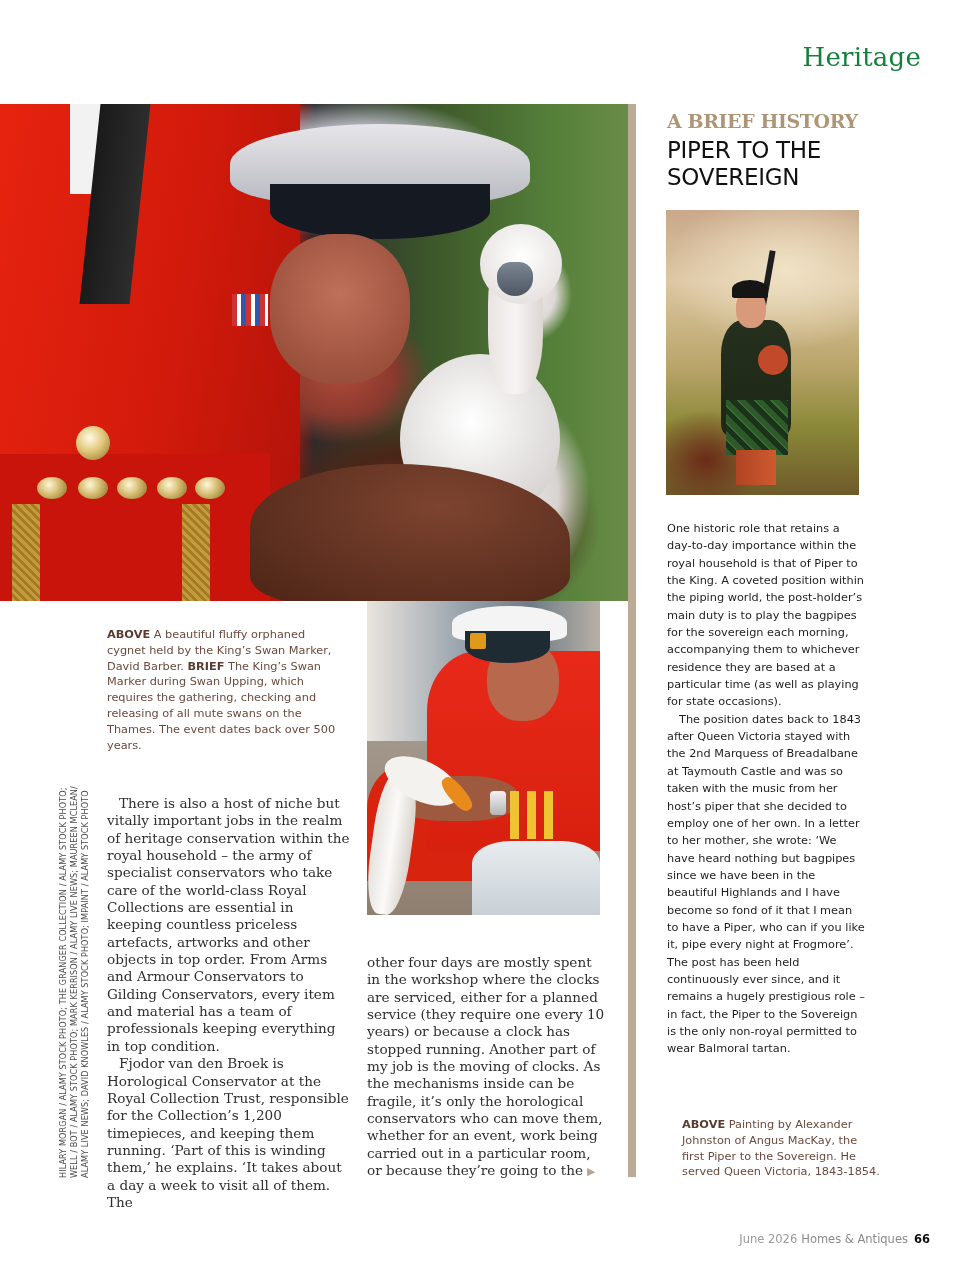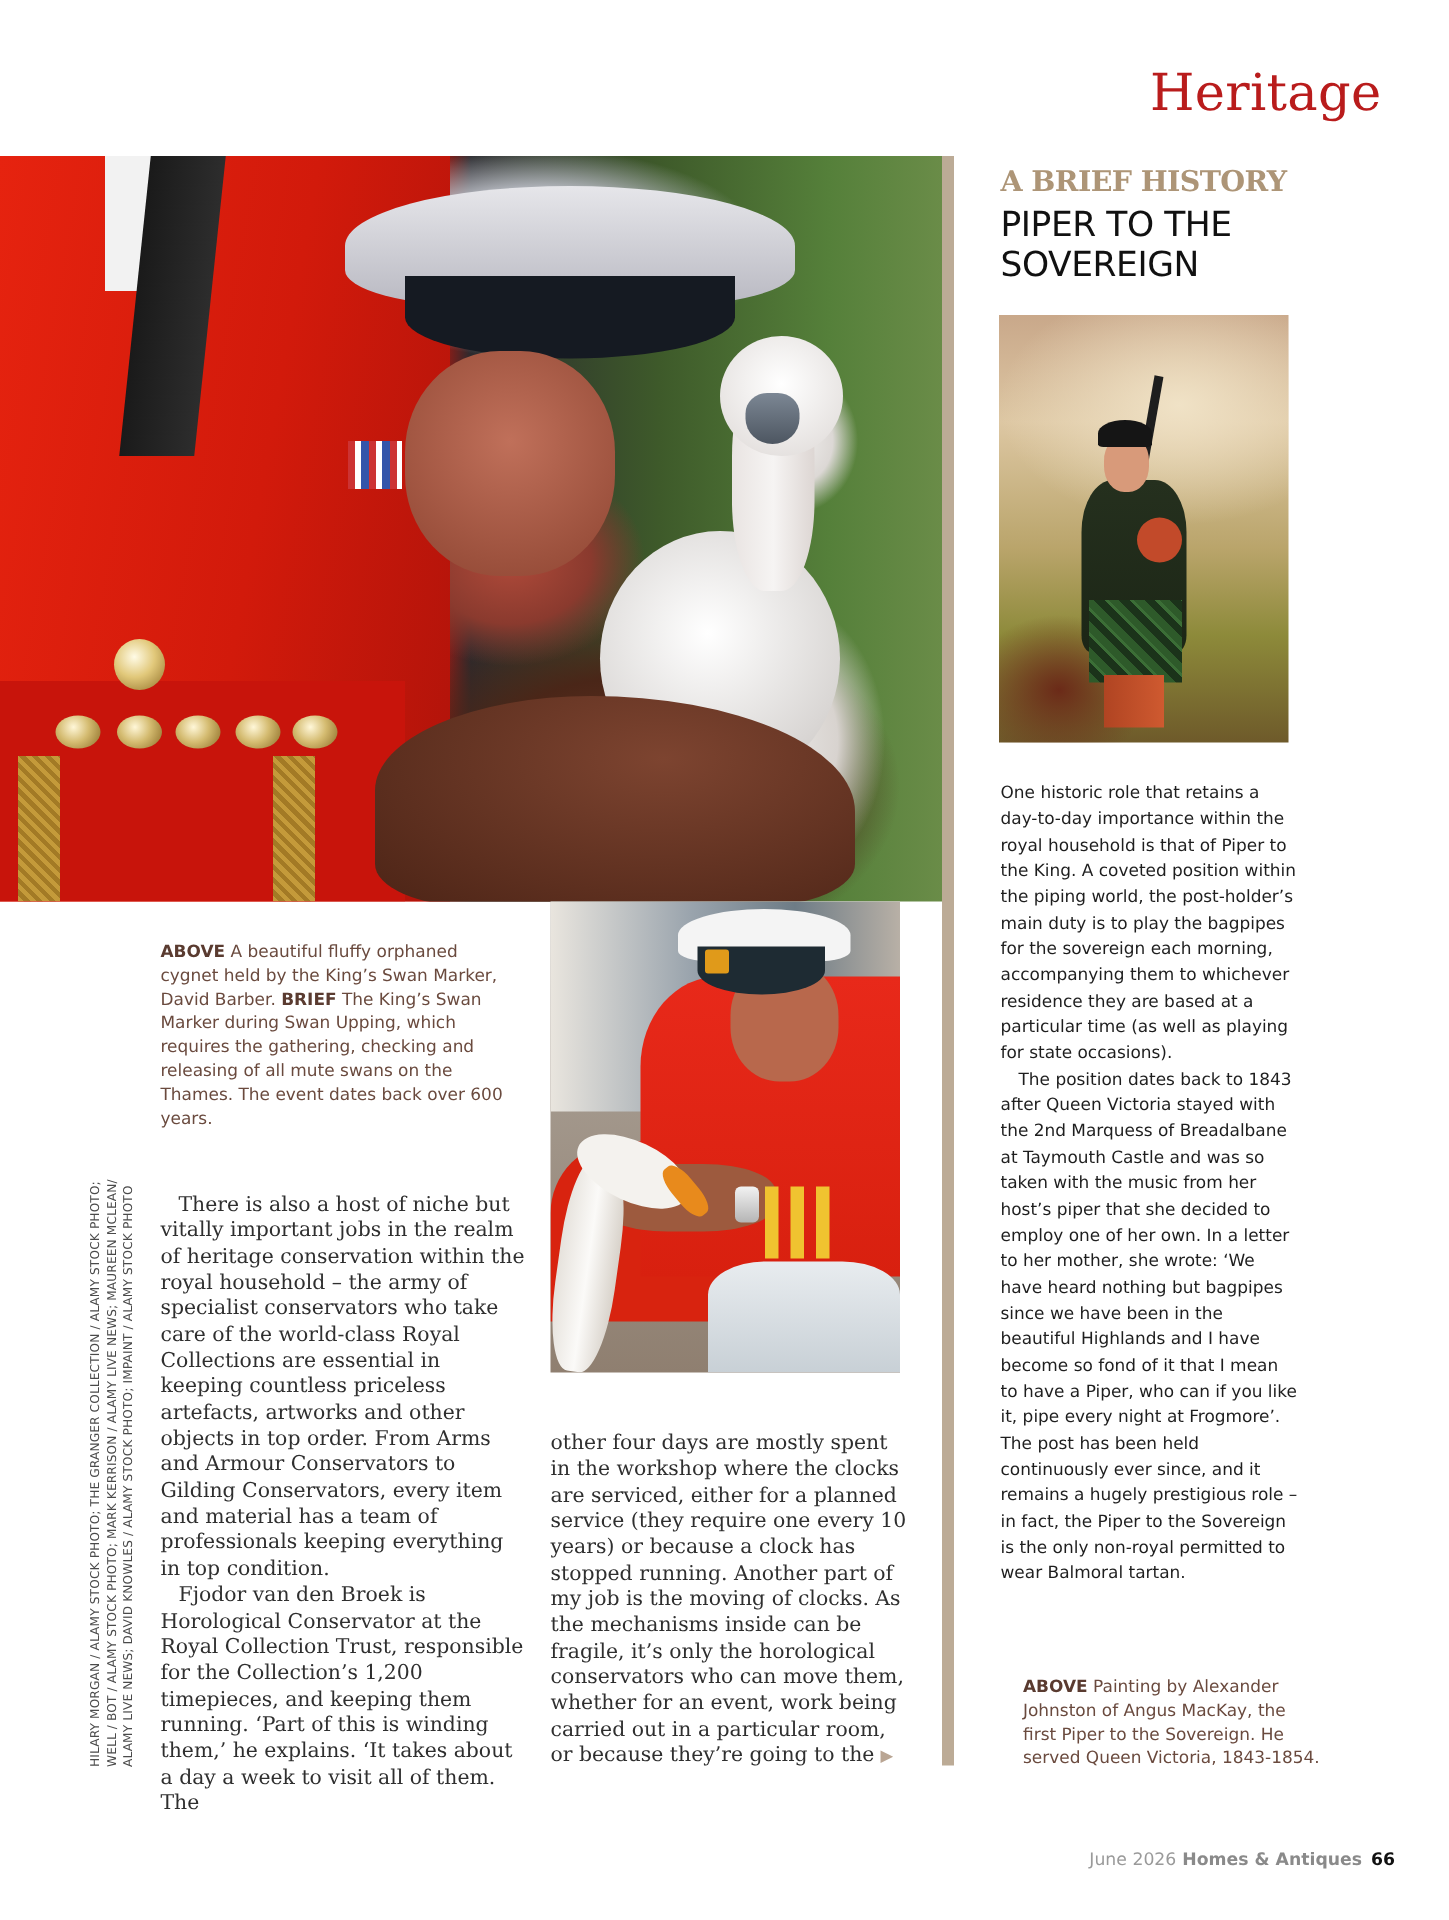--- a/index.html
+++ b/index.html
@@ -1,20 +1,20 @@
 <!DOCTYPE html>
 <html><head>
 <meta charset="utf-8">
 <style>
   html, body { margin:0; padding:0; background:#ffffff; }
   body { width:966px; height:1280px; position:relative; overflow:hidden; }
   .abs { position:absolute; }
 
   
-  .section-label { right:45px; top:42px; font-family:"DejaVu Serif", serif; font-size:34px; color:#b91c1c; letter-spacing:0.2px; }
+  .section-label { right:45px; top:42px; font-family:"DejaVu Serif", serif; font-size:26px; color:#15803d; letter-spacing:0.2px; }
 
   
   .photo-main { left:0; top:104px; width:628px; height:497px; overflow:hidden;
     background:
       radial-gradient(ellipse 70px 95px at 520px 390px, #e8e6e4 0%, #d8d3cf 55%, rgba(0,0,0,0) 100%),
       radial-gradient(ellipse 42px 48px at 530px 190px, #f1efee 0%, #dcd8d5 60%, rgba(0,0,0,0) 100%),
       radial-gradient(ellipse 150px 70px at 360px 65px, #e2e2e6 0%, #b9bcc4 60%, rgba(0,0,0,0) 100%),
       radial-gradient(ellipse 90px 70px at 340px 270px, #b04a3a 0%, #8a3a2e 60%, rgba(0,0,0,0) 100%),
       radial-gradient(ellipse 180px 120px at 420px 420px, #6a3322 0%, #4a2618 60%, rgba(0,0,0,0) 100%),
       linear-gradient(90deg, #d4170c 0%, #e0200f 30%, #c1150a 46%, #2a2a2e 50%, #3e5a2a 70%, #55803a 88%, #6a8c48 100%);
@@ -93,21 +93,21 @@
   .painting .bag { left:92px; top:135px; width:30px; height:30px; border-radius:50%; background:#c24a2a; }
   .painting .drone { left:95px; top:40px; width:6px; height:100px; background:#1e1e1e; transform:rotate(10deg); }
 
   .side-body { left:667px; top:520px; width:200px; font-family:"DejaVu Sans", sans-serif; font-size:11.3px; line-height:17.35px; color:#1e1e1e; }
   .side-body p { margin:0; }
   .side-body p + p { text-indent:12px; }
   .caption-side { left:682px; top:1117px; width:200px; }
 
   
   .footer { right:36px; top:1232px; font-family:"DejaVu Sans", sans-serif; font-size:11.5px; color:#9a9a9a; white-space:nowrap; }
-  .footer .mag { font-weight:bold; color:#8a8a8a; margin-left:4px; }
+  .footer .mag { font-weight:normal; color:#8a8a8a; margin-left:4px; }
   .footer .pageno { font-weight:bold; color:#111; margin-left:6px; }
 </style>
 </head>
 <body>
 
 <div class="abs section-label">Heritage</div>
 
 <div class="abs photo-main">
   <div class="abs lapel"></div>
   <div class="abs shirt"></div>
@@ -147,21 +147,21 @@
   <div class="abs stripe" style="left:143px"></div>
   <div class="abs stripe" style="left:160px"></div>
   <div class="abs stripe" style="left:177px"></div>
   <div class="abs watch"></div>
   <div class="abs swan-neck"></div>
   <div class="abs swan-head"></div>
   <div class="abs swan-beak"></div>
 </div>
 
 <div class="abs caption caption-main">
-  <b>ABOVE</b><span> A beautiful fluffy orphaned cygnet held by the King’s Swan Marker, David Barber. </span><b>BRIEF</b><span> The King’s Swan Marker during Swan Upping, which requires the gathering, checking and releasing of all mute swans on the Thames. The event dates back over 600 years.</span>
+  <b>ABOVE</b><span> A beautiful fluffy orphaned cygnet held by the King’s Swan Marker, David Barber. </span><b>BRIEF</b><span> The King’s Swan Marker during Swan Upping, which requires the gathering, checking and releasing of all mute swans on the Thames. The event dates back over 500 years.</span>
 </div>
 
 <div class="abs credits">HILARY MORGAN / ALAMY STOCK PHOTO; THE GRANGER COLLECTION / ALAMY STOCK PHOTO; WELL / BOT / ALAMY STOCK PHOTO; MARK KERRISON / ALAMY LIVE NEWS; MAUREEN MCLEAN/ ALAMY LIVE NEWS; DAVID KNOWLES / ALAMY STOCK PHOTO; IMPAINT / ALAMY STOCK PHOTO</div>
 
 <div class="abs body-text col1">
   <p>There is also a host of niche but vitally important jobs in the realm of heritage conservation within the royal household – the army of specialist conservators who take care of the world-class Royal Collections are essential in keeping countless priceless artefacts, artworks and other objects in top order. From Arms and Armour Conservators to Gilding Conservators, every item and material has a team of professionals keeping everything in top condition.</p>
   <p>Fjodor van den Broek is Horological Conservator at the Royal Collection Trust, responsible for the Collection’s 1,200 timepieces, and keeping them running. ‘Part of this is winding them,’ he explains. ‘It takes about a day a week to visit all of them. The</p>
 </div>
 <div class="abs body-text col2">
   <p class="noindent"><span>other four days are mostly spent in the workshop where the clocks are serviced, either for a planned service (they require one every 10 years) or because a clock has stopped running. Another part of my job is the moving of clocks. As the mechanisms inside can be fragile, it’s only the horological conservators who can move them, whether for an event, work being carried out in a particular room, or because they’re going to the</span><span class="cont-arrow">▶</span></p>

